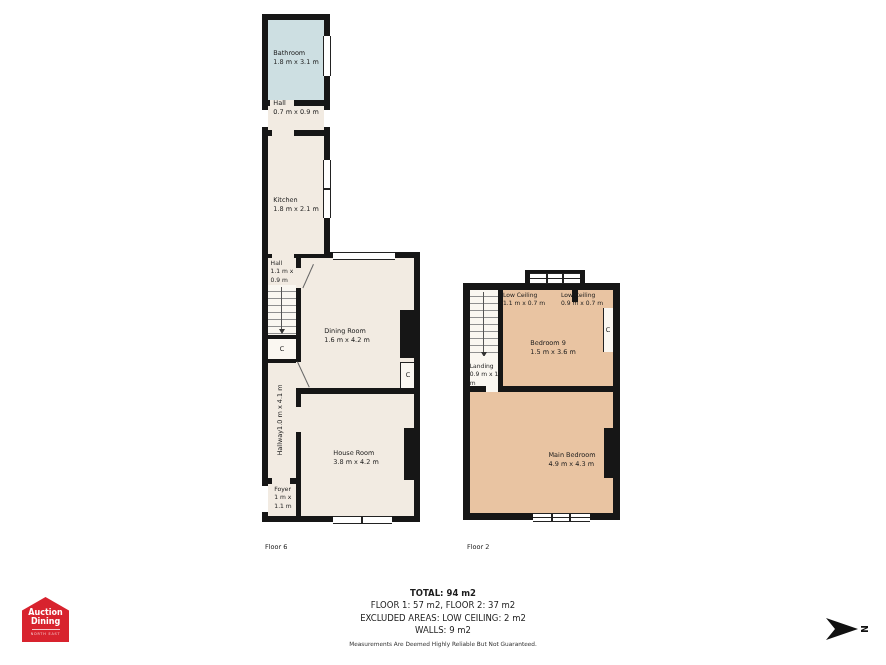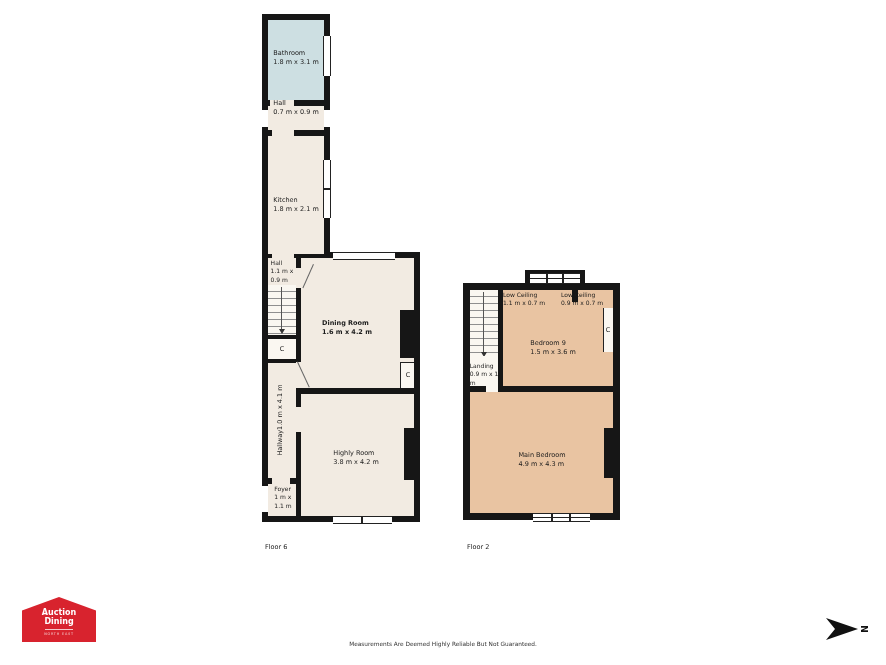--- a/index.html
+++ b/index.html
@@ -36,21 +36,21 @@
   .win-v{position:absolute;background:#fff;border-left:1px solid #222;border-right:1px solid #222;
          background-image:linear-gradient(to right,#0000 0 46%,#222 46% 56%,#0000 56%);}
   .win-h{position:absolute;background:#fff;border-top:1px solid #222;border-bottom:1px solid #222;
          background-image:linear-gradient(to bottom,#0000 0 46%,#222 46% 56%,#0000 56%);}
   .tick-v{position:absolute;width:2px;top:0;bottom:0;background:#222;}
   .door-line{position:absolute;width:1px;background:#666;transform-origin:top left;}
   .floor-caption{position:absolute;font-size:6.5px;color:#222;}
   .summary{position:absolute;left:0;right:0;top:587px;text-align:center;font-size:8.5px;line-height:1.45;}
   .summary .total{font-weight:bold;}
   .disclaimer{position:absolute;left:0;right:0;top:641px;text-align:center;font-size:5.8px;color:#333;}
-  .logo{position:absolute;left:22px;top:597px;width:74px;height:45px;background:var(--logo-red);
+  .logo{position:absolute;left:22px;top:597px;width:47px;height:45px;background:var(--logo-red);
         clip-path:polygon(50% 0,100% 30%,100% 100%,0 100%,0 30%);
         display:flex;flex-direction:column;align-items:center;justify-content:center;color:#fff;}
   .logo .l1{font-size:8px;font-weight:bold;line-height:1.1;margin-top:6px;}
   .logo .l2{font-size:8px;font-weight:bold;line-height:1.1;}
   .logo .sep{width:28px;height:1px;background:rgba(255,255,255,.75);margin:3px 0 2px;}
   .logo .region{font-size:3.4px;letter-spacing:.8px;color:#f5c9cb;}
   .compass{position:absolute;left:826px;top:618px;display:flex;align-items:center;}
   .compass .n{font-size:9px;font-weight:bold;transform:rotate(90deg);margin-left:2px;color:#111;}
   .rot-label{position:absolute;transform:translate(-50%,-50%) rotate(-90deg);
              text-align:center;font-size:6.5px;line-height:1.4;width:120px;}
@@ -109,23 +109,23 @@
     <div class="blk" style="left:6px;top:464px;width:28px;height:6px;"></div>
     <div class="fill cream" style="left:10px;top:464px;width:18px;height:6px;"></div>
     <div class="fill pure" style="left:0;top:472px;width:6px;height:26px;"></div>
   </div>
 
   <div class="rlabel" style="left:296px;top:58px;"><span class="nm">Bathroom</span><span class="dims">1.8 m x 3.1 m</span></div>
   <div class="rlabel" style="left:296px;top:108px;"><span class="nm">Hall</span><span class="dims">0.7 m x 0.9 m</span></div>
   <div class="rlabel" style="left:296px;top:173px;margin-top:32px;"><span class="nm">Kitchen</span><span class="dims">1.8 m x 2.1 m</span></div>
   <div class="rlabel tiny" style="left:282px;top:272px;"><span class="nm">Hall</span><span class="dims">1.1 m x
 0.9 m</span></div>
-  <div class="rlabel" style="left:347px;top:328px;font-weight:bold;"><span class="nm">Dining Room</span><span class="dims">1.6 m x 4.2 m</span></div>
+  <div class="rlabel" style="left:347px;top:336px;"><span class="nm">Dining Room</span><span class="dims">1.6 m x 4.2 m</span></div>
   <div class="rot-label" style="left:281px;top:420px;"><span class="nm">Hallway</span><span class="dims">1.0 m x 4.1 m</span></div>
-  <div class="rlabel" style="left:356px;top:458px;"><span class="nm">Highly Room</span><span class="dims">3.8 m x 4.2 m</span></div>
+  <div class="rlabel" style="left:356px;top:458px;"><span class="nm">House Room</span><span class="dims">3.8 m x 4.2 m</span></div>
   <div class="rlabel tiny" style="left:283px;top:498px;"><span class="nm">Foyer</span><span class="dims">1 m x
 1.1 m</span></div>
   <div class="clabel" style="left:282px;top:349px;">C</div>
   <div class="clabel" style="left:408px;top:375px;">C</div>
 
   <div class="abs" style="left:463px;top:270px;width:157px;height:250px;">
 
     <div class="blk" style="left:62px;top:0;width:60px;height:22px;"></div>
     <div class="blk" style="left:0;top:13px;width:157px;height:237px;"></div>
 
@@ -152,26 +152,32 @@
       <div class="tick-v" style="left:18px;"></div>
       <div class="tick-v" style="left:36px;"></div>
     </div>
   </div>
 
   <div class="rlabel tiny" style="left:524px;top:299px;"><span class="nm">Low Ceiling</span><span class="dims">1.1 m x 0.7 m</span></div>
   <div class="rlabel tiny" style="left:582px;top:299px;"><span class="nm">Low Ceiling</span><span class="dims">0.9 m x 0.7 m</span></div>
   <div class="rlabel" style="left:553px;top:348px;"><span class="nm">Bedroom 9</span><span class="dims">1.5 m x 3.6 m</span></div>
   <div class="rlabel tiny" style="left:484px;top:375px;"><span class="nm">Landing</span><span class="dims">0.9 m x 1
 m</span></div>
-  <div class="rlabel" style="left:542px;top:460px;"><span class="nm">Main Bedroom</span><span class="dims">4.9 m x 4.3 m</span></div>
+  <div class="rlabel" style="left:572px;top:460px;"><span class="nm">Main Bedroom</span><span class="dims">4.9 m x 4.3 m</span></div>
   <div class="clabel" style="left:608px;top:330px;">C</div>
 
   <div class="floor-caption" style="left:265px;top:543px;">Floor 6</div>
   <div class="floor-caption" style="left:467px;top:543px;">Floor 2</div>
 
+  <div class="summary">
+    <div class="total">TOTAL: 94 m2</div>
+    <div>FLOOR 1: 57 m2, FLOOR 2: 37 m2</div>
+    <div>EXCLUDED AREAS: LOW CEILING: 2 m2</div>
+    <div>WALLS: 9 m2</div>
+  </div>
   <div class="disclaimer">Measurements Are Deemed Highly Reliable But Not Guaranteed.</div>
 
   <div class="logo">
     <div class="l1">Auction</div>
     <div class="l2">Dining</div>
     <div class="sep"></div>
     <div class="region">NORTH EAST</div>
   </div>
 
   <div class="compass">

